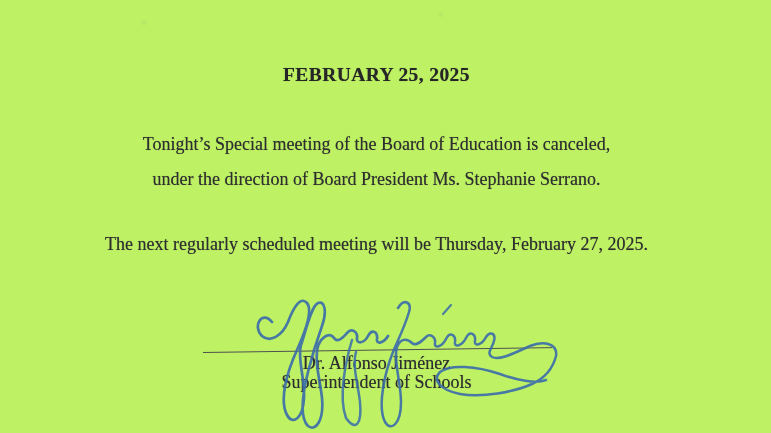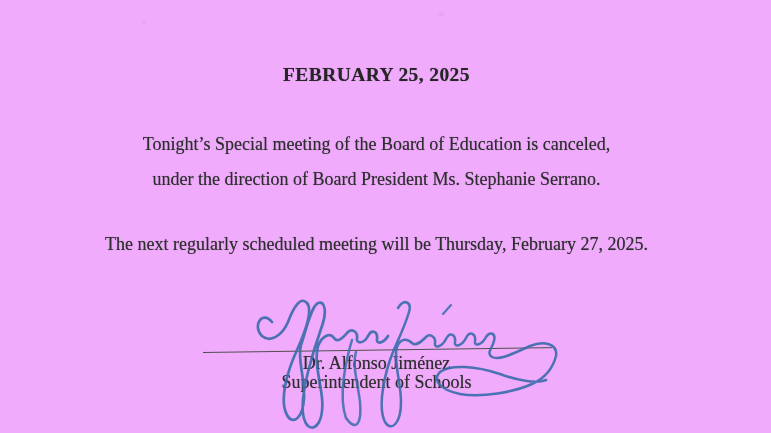--- a/index.html
+++ b/index.html
@@ -79,21 +79,21 @@
     border-radius: 50%;
     background: rgba(150,140,140,0.22);
     filter: blur(1px);
   }
   .speck-a { left: 142px; top: 21px; }
   .speck-b { left: 439px; top: 13px; }
 </style>
 </head>
 <body>
 
-<div class="canvas" style="background: #f0abfc; text-decoration: underline;">
+<div class="canvas" style="background: #bef264; text-decoration: underline;">
 
   <span class="scan-speck speck-a"></span>
   <span class="scan-speck speck-b"></span>
 
   <div class="doc-column">
     <h1 class="doc-line heading">FEBRUARY 25, 2025</h1>
 
     <p class="doc-line body-line line1">Tonight’s Special meeting of the Board of Education is canceled,</p>
 
     <p class="doc-line body-line line2">under the direction of Board President Ms. Stephanie Serrano.</p>

